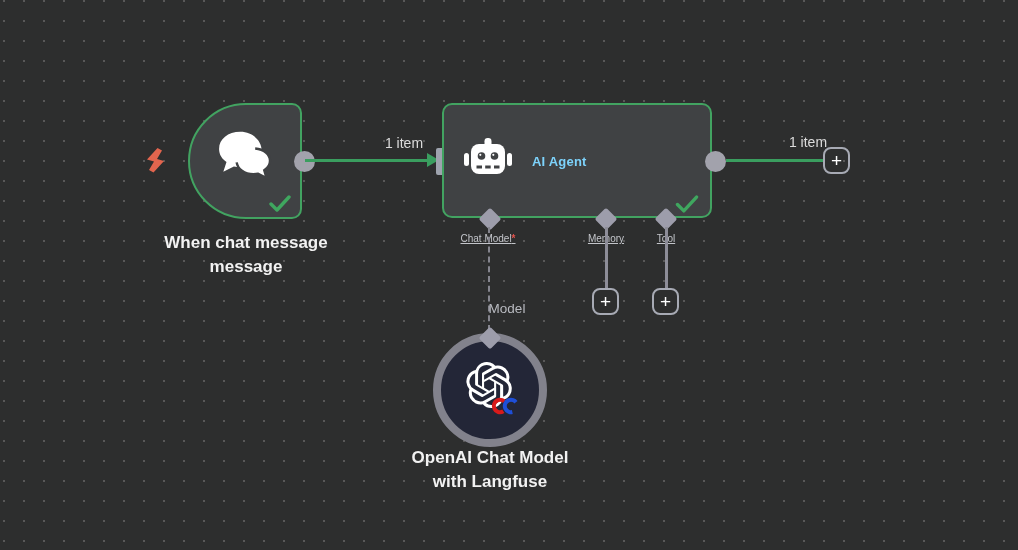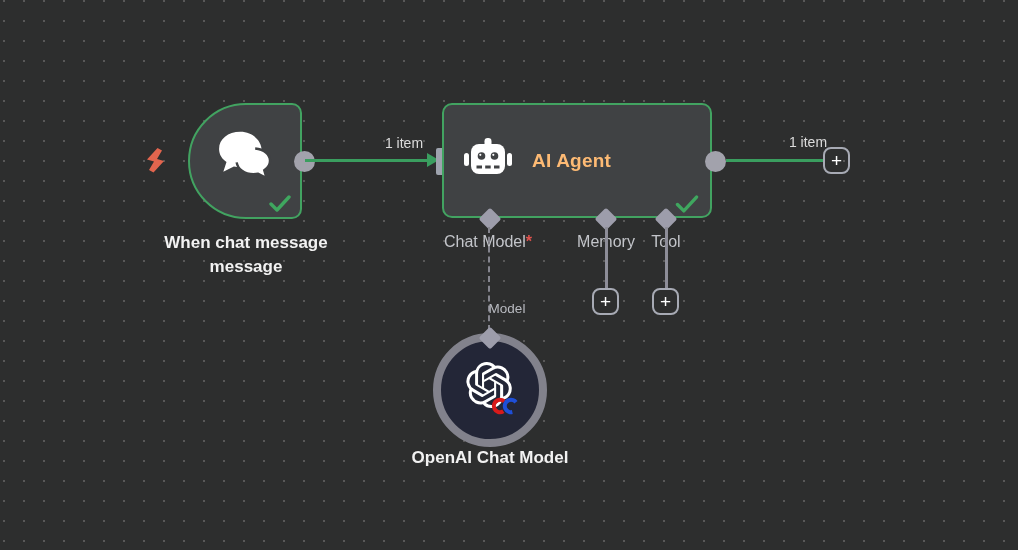--- a/index.html
+++ b/index.html
@@ -21,21 +21,21 @@
     border-radius:58px 10px 10px 58px;
   }
   .agent-node {
     left:442px; top:103px; width:270px; height:115px; border-radius:10px;
   }
 
   .node-icon-chat { position:absolute; left:50%; top:46%; transform:translate(-50%,-50%); }
   .node-icon-robot { position:absolute; left:20px; top:50%; transform:translateY(-50%); }
   .agent-title {
     position:absolute; left:88px; top:50%; transform:translateY(-50%);
-    color:#fdba74; font-size:19px; font-weight:700; letter-spacing:.2px;
+    color:#7dd3fc; font-size:13px; font-weight:700; letter-spacing:.2px;
   }
   .check { position:absolute; }
   .trigger-check { right:9px; bottom:1px; }
   .agent-check { right:11px; bottom:-1px; }
 
   .node-label {
     position:absolute; color:#f2f2f2; font-size:17px; font-weight:700;
     text-align:center; line-height:24px; transform:translateX(-50%);
   }
   .trigger-label { left:246px; top:231px; width:220px; }
@@ -62,21 +62,21 @@
     position:absolute; transform:translateX(-50%); color:#dcdcdc;
     font-size:14px; white-space:nowrap;margin-left:32px;
   }
 
   .diamond {
     position:absolute; width:16px; height:16px; background:#9d9dab;
     transform:rotate(45deg); border-radius:2px; cursor:crosshair;
   }
   .port-label {
     position:absolute; transform:translateX(-50%); color:#c3c5ca;
-    font-size:16px; white-space:nowrap;
+    font-size:10px; white-space:nowrap;text-decoration:underline;
   }
   .req { color:#e0524d; font-weight:700; }
 
   .vline { position:absolute; width:2.5px; background:#8d8d98; }
   .dashed-line {
     position:absolute; width:0; border-left:2px dashed #85858e;
   }
   .model-port-label {
     position:absolute; transform:translateX(-50%); color:#b9bbc1;
     font-size:13.5px; z-index:3; white-space:nowrap;
@@ -183,15 +183,16 @@
     <span class="langfuse-logo">
       <svg width="32" height="22" viewBox="0 0 32 22">
         <circle cx="10" cy="11" r="6.2" fill="none" stroke="#d91a1a" stroke-width="4" stroke-dasharray="27 12" stroke-dashoffset="-4" transform="rotate(20 10 11)"></circle>
         <circle cx="21" cy="11" r="6.2" fill="none" stroke="#1f4fd8" stroke-width="4" stroke-dasharray="27 12" stroke-dashoffset="14" transform="rotate(200 21 11)"></circle>
       </svg>
     </span>
   </div>
   <div class="diamond" style="left:482px; top:330px; z-index:4;"></div>
   <div class="node-label model-label">
     <div>OpenAI Chat Model</div>
+    <div>with Langfuse</div>
   </div>
 
 </div>
 
 </body></html>

